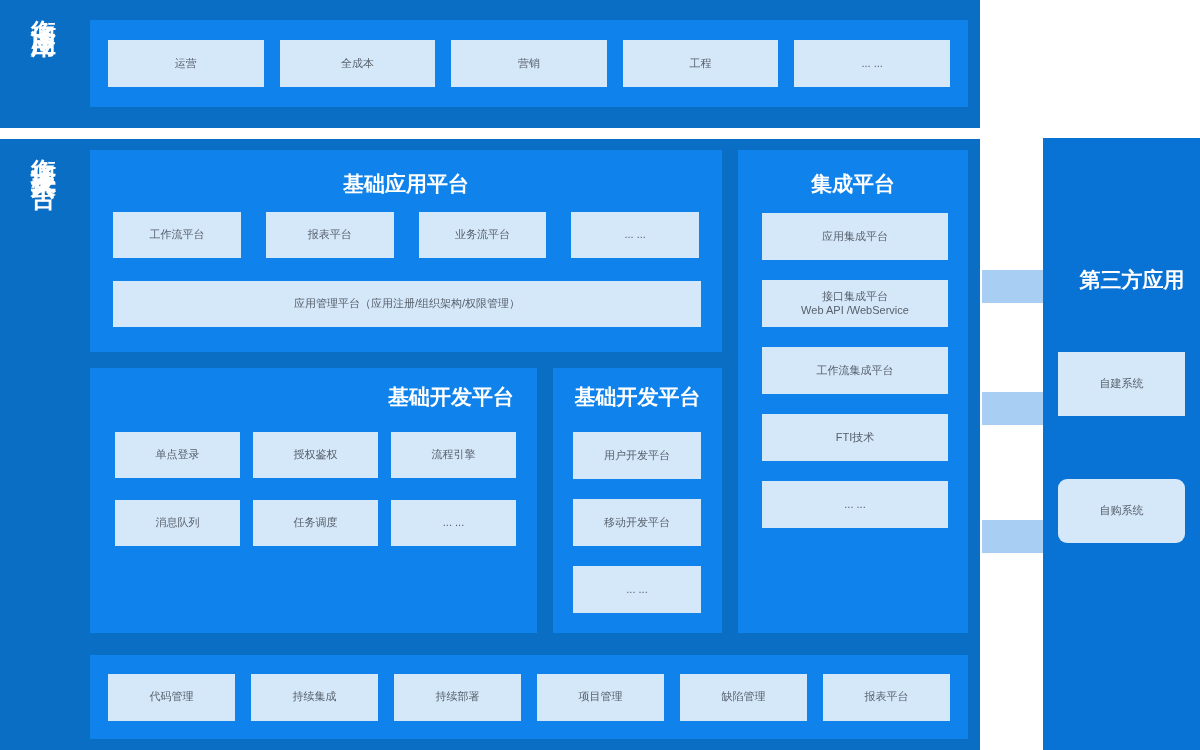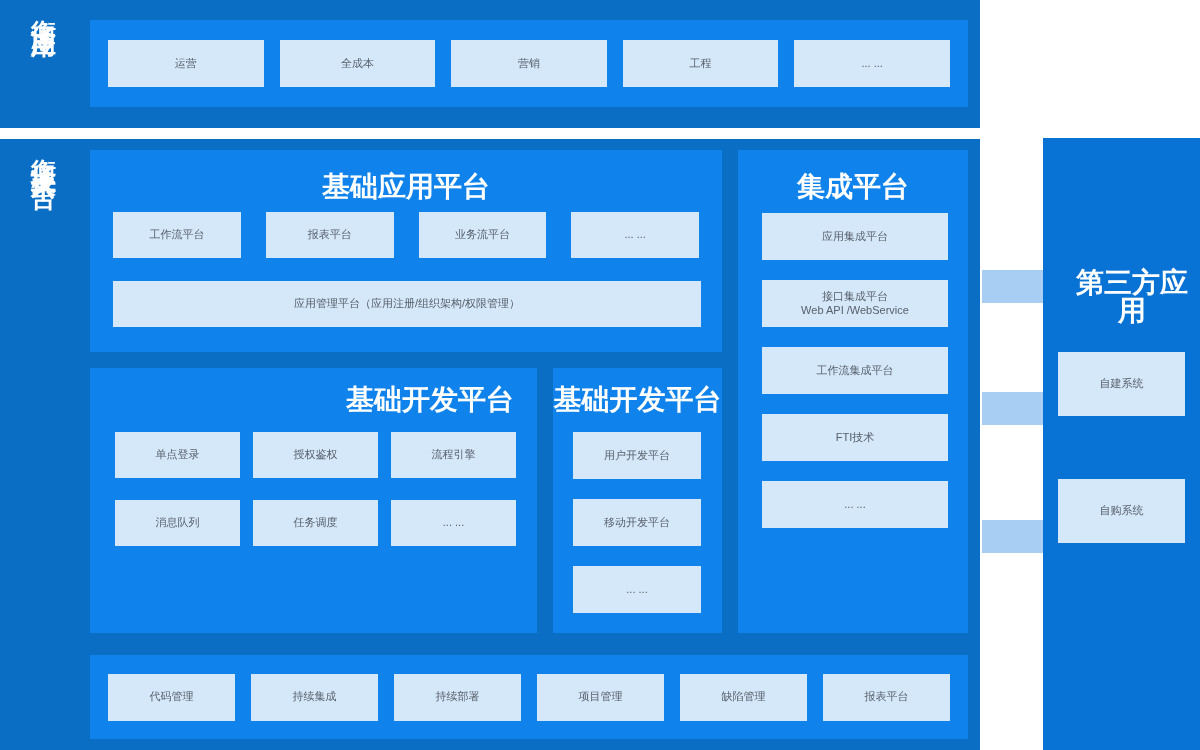--- a/index.html
+++ b/index.html
@@ -21,21 +21,21 @@
 
   .panel{position:absolute;background:var(--panel);box-sizing:border-box;}
   .top-panel{left:90px;top:20px;width:878px;height:87px;}
   .panel-a{left:90px;top:11px;width:632px;height:202px;}
   .panel-b{left:738px;top:11px;width:230px;height:483px;}
   .panel-c{left:90px;top:229px;width:447px;height:265px;}
   .panel-d{left:553px;top:229px;width:169px;height:265px;}
   .panel-e{left:90px;top:516px;width:878px;height:84px;}
 
   .panel-title{
-    color:#ffffff;font-size:28px;font-weight:bold;line-height:1;font-family:Liberation Serif, serif;
+    color:#ffffff;font-size:21px;font-weight:bold;line-height:1;
   }
   .title-a{margin-top:23px;text-align:center;}
   .title-b{margin-top:23px;text-align:center;}
   .title-c{margin-top:18px;text-align:right;padding-right:23px;}
   .title-d{margin-top:18px;text-align:center;}
 
   .box{
     background:var(--box);color:var(--boxtext);
     display:flex;align-items:center;justify-content:center;text-align:center;
     font-size:11px;line-height:1.25;white-space:pre-line;box-sizing:border-box;
@@ -72,21 +72,21 @@
   .c2{top:392px;}
   .c3{top:520px;}
 
   .right-panel{
     position:absolute;left:1043px;top:138px;width:157px;height:612px;
     background:var(--rightpanel);box-sizing:border-box;padding-left:21px;
   }
   .title-tp{margin-top:131px;text-align:center;}
   .tp-box{position:absolute;left:15px;width:127px;height:64px;}
   .tp1{top:214px;}
-  .tp2{top:341px;}
+  .tp2{top:341px;border-radius:9px;}
 </style>
 </head>
 <body>
 
 <div class="stage" style="--band: #0b6ec5; --panel: #0f83eb; --box: #d5e8fa; --boxtext: #58606b; --connector: #a9cef3; --rightpanel: #0872d5;">
 
   <section class="band top-band">
     <div class="v-label">衡泽应用</div>
     <div class="panel top-panel">
       <div class="box-row row-top">

